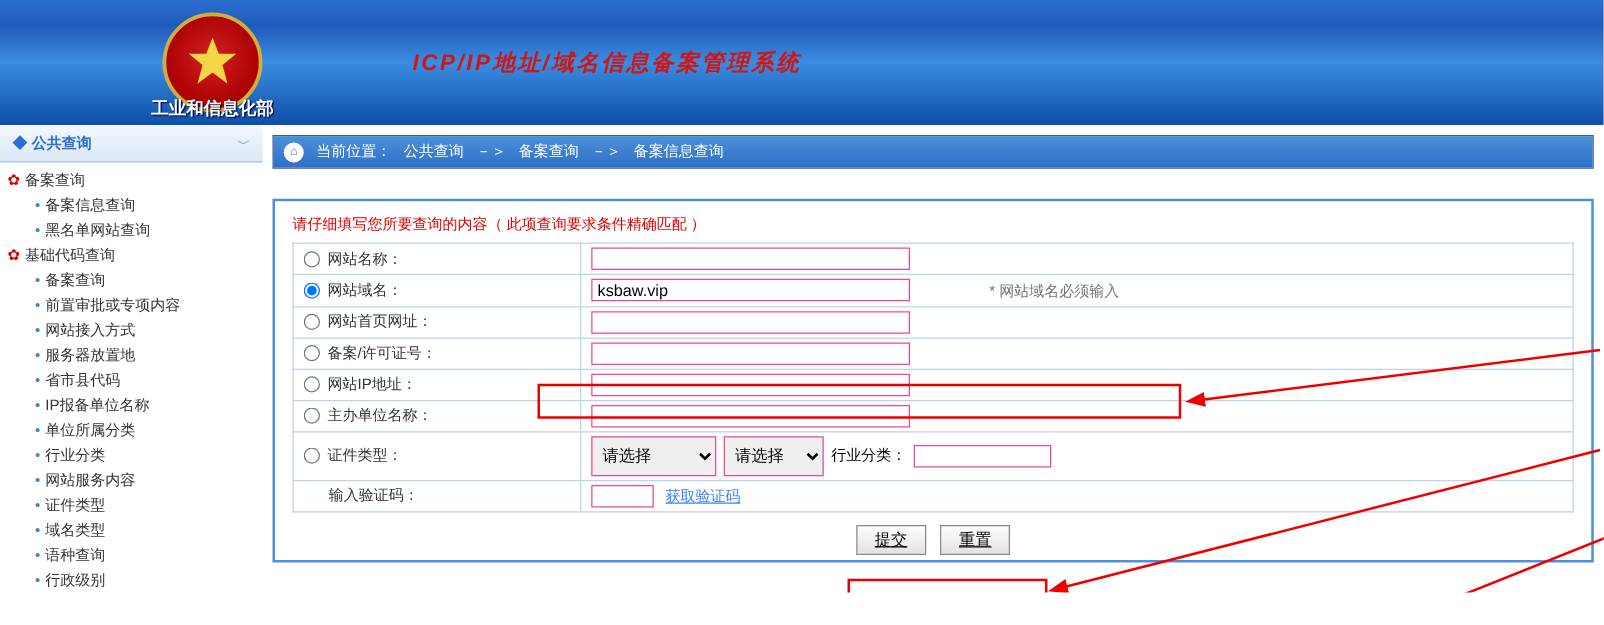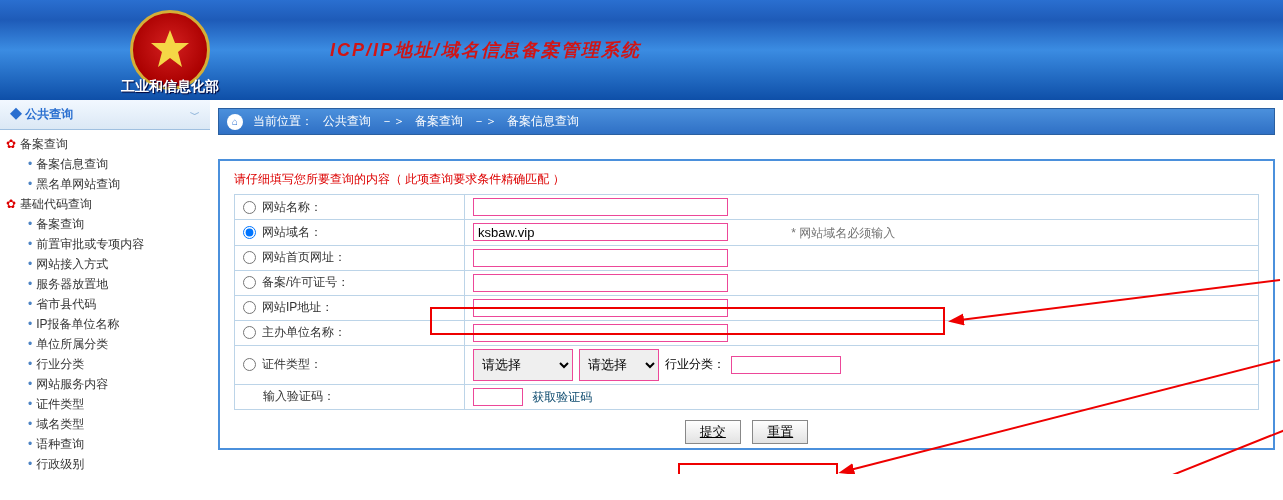--- a/index.html
+++ b/index.html
@@ -87,21 +87,21 @@
   .form-table td { border: 1px solid #bcd4e8; padding: 3px 8px; height: 24px; vertical-align: middle; }
   .form-table td.label { width: 230px; color: #333; }
   .form-table td.label input[type=radio] { margin-right: 6px; vertical-align: middle; }
   .form-table td.field { }
   .txt { border: 1px solid #ec4899; height: 18px; padding: 0 4px; font-size: 13px; }
   .txt-wide { width: 255px; }
   .txt-small { width: 50px; }
   select.txt { height: 32px; }
   .cert-line { display: inline-flex; align-items: center; gap: 6px; }
   .right-note { margin-left: 60px; color: #737373; }
-  .captcha-link { color: #0c4a6e; cursor: pointer; margin-left: 6px; }
+  .captcha-link { color: #3b82f6; text-decoration: underline; cursor: pointer; margin-left: 6px; }
   
   .highlight-row td { position: relative; }
   .row-overlay {
     position: absolute;
     border: 2px solid #e00;
     pointer-events: none;
   }
   .overlay1 { left: 220px; top: 207px; width: 515px; height: 28px; }
   .overlay2 { left: 468px; top: 363px; width: 160px; height: 26px; }
   .overlay3 { left: 856px; top: 387px; width: 54px; height: 28px; }

